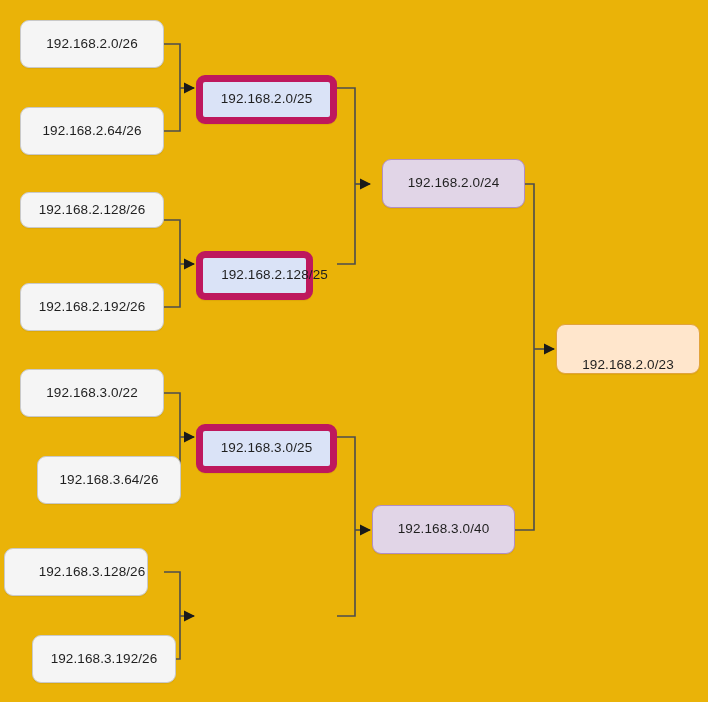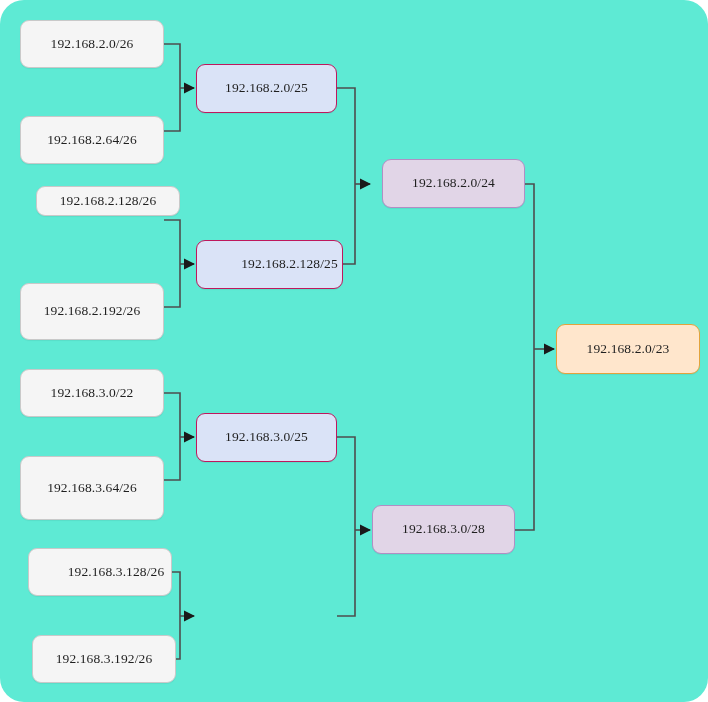--- a/index.html
+++ b/index.html
@@ -4,24 +4,23 @@
 <style>
   html, body {
     margin: 0;
     padding: 0;
     background: #ffffff;
   }
   #canvas {
     position: relative;
     width: 708px;
     height: 702px;
-    background: #5eead4;
-    font-family: Liberation Serif, serif;
+    background: #eab308;
+    font-family: Liberation Sans, sans-serif;
     overflow: hidden;
-    border-radius: 24px;
   }
   #edge-layer {
     position: absolute;
     left: 0;
     top: 0;
     width: 708px;
     height: 702px;
     pointer-events: none;
   }
   .node {
@@ -38,22 +37,23 @@
     white-space: nowrap;
     color: #1f1f1f;
   }
   .node-leaf {
     background: #f5f5f5;
     border: 1px solid #c9c9c9;
     box-shadow: 0 1px 1px rgba(0,0,0,0.06);
   }
   .node-l25 {
     background: #dae3f7;
-    border: 1px solid #be185d;
+    border: 7px solid #be185d;
     box-shadow: 0 1px 1px rgba(0,0,0,0.06);
+    margin-top: 11px;
   }
   .node-l24 {
     background: #e1d5e7;
     border: 1px solid #b18ec4;
     box-shadow: 0 1px 1px rgba(0,0,0,0.06);
   }
   .node-l23 {
     background: #ffe6cc;
     border: 1px solid #e2a33c;
     box-shadow: 0 1px 1px rgba(0,0,0,0.06);
@@ -99,56 +99,56 @@
 
       <path d="M 515 184 L 534 184 L 534 349"></path>
       <path d="M 515 530 L 534 530 L 534 349"></path>
       <path d="M 534 349 L 554 349" marker-end="url(#arrow)"></path>
     </g>
   </svg>
 
   <div class="node node-leaf" style="left:20px; top:20px; width:144px; height:48px;">
     <span>192.168.2.0/26</span>
   </div>
-  <div class="node node-leaf" style="left:20px; top:116px; width:144px; height:48px;">
+  <div class="node node-leaf" style="left:20px; top:107px; width:144px; height:48px;">
     <span>192.168.2.64/26</span>
   </div>
-  <div class="node node-leaf" style="left:20px; top:186px; width:144px; height:30px;margin-left:16px;">
+  <div class="node node-leaf" style="left:20px; top:192px; width:144px; height:36px;">
     <span>192.168.2.128/26</span>
   </div>
-  <div class="node node-leaf" style="left:20px; top:283px; width:144px; height:57px;">
+  <div class="node node-leaf" style="left:20px; top:283px; width:144px; height:48px;">
     <span>192.168.2.192/26</span>
   </div>
   <div class="node node-leaf" style="left:20px; top:369px; width:144px; height:48px;">
     <span>192.168.3.0/22</span>
   </div>
-  <div class="node node-leaf" style="left:20px; top:456px; width:144px; height:64px;">
+  <div class="node node-leaf" style="left:37px; top:456px; width:144px; height:48px;">
     <span>192.168.3.64/26</span>
   </div>
-  <div class="node node-leaf" style="left:28px; top:548px; width:144px; height:48px;padding-left:32px;">
+  <div class="node node-leaf" style="left:4px; top:548px; width:144px; height:48px;padding-left:32px;">
     <span>192.168.3.128/26</span>
   </div>
   <div class="node node-leaf" style="left:20px; top:635px; width:144px; height:48px;margin-left:12px;">
     <span>192.168.3.192/26</span>
   </div>
 
   <div class="node node-l25" style="left:196px; top:64px; width:141px; height:49px;">
     <span>192.168.2.0/25</span>
   </div>
-  <div class="node node-l25" style="left:196px; top:240px; width:147px; height:49px;padding-left:40px;">
+  <div class="node node-l25" style="left:196px; top:240px; width:117px; height:49px;padding-left:40px;">
     <span>192.168.2.128/25</span>
   </div>
   <div class="node node-l25" style="left:196px; top:413px; width:141px; height:49px;">
     <span>192.168.3.0/25</span>
   </div>
 
   <div class="node node-l24" style="left:372px; top:159px; width:143px; height:49px;margin-left:10px;">
     <span>192.168.2.0/24</span>
   </div>
   <div class="node node-l24" style="left:372px; top:505px; width:143px; height:49px;">
-    <span>192.168.3.0/28</span>
+    <span>192.168.3.0/40</span>
   </div>
 
-  <div class="node node-l23" style="left:556px; top:324px; width:144px; height:50px;">
+  <div class="node node-l23" style="left:556px; top:324px; width:144px; height:50px;align-items:flex-end;">
     <span>192.168.2.0/23</span>
   </div>
 
 </div>
 
 </body></html>

